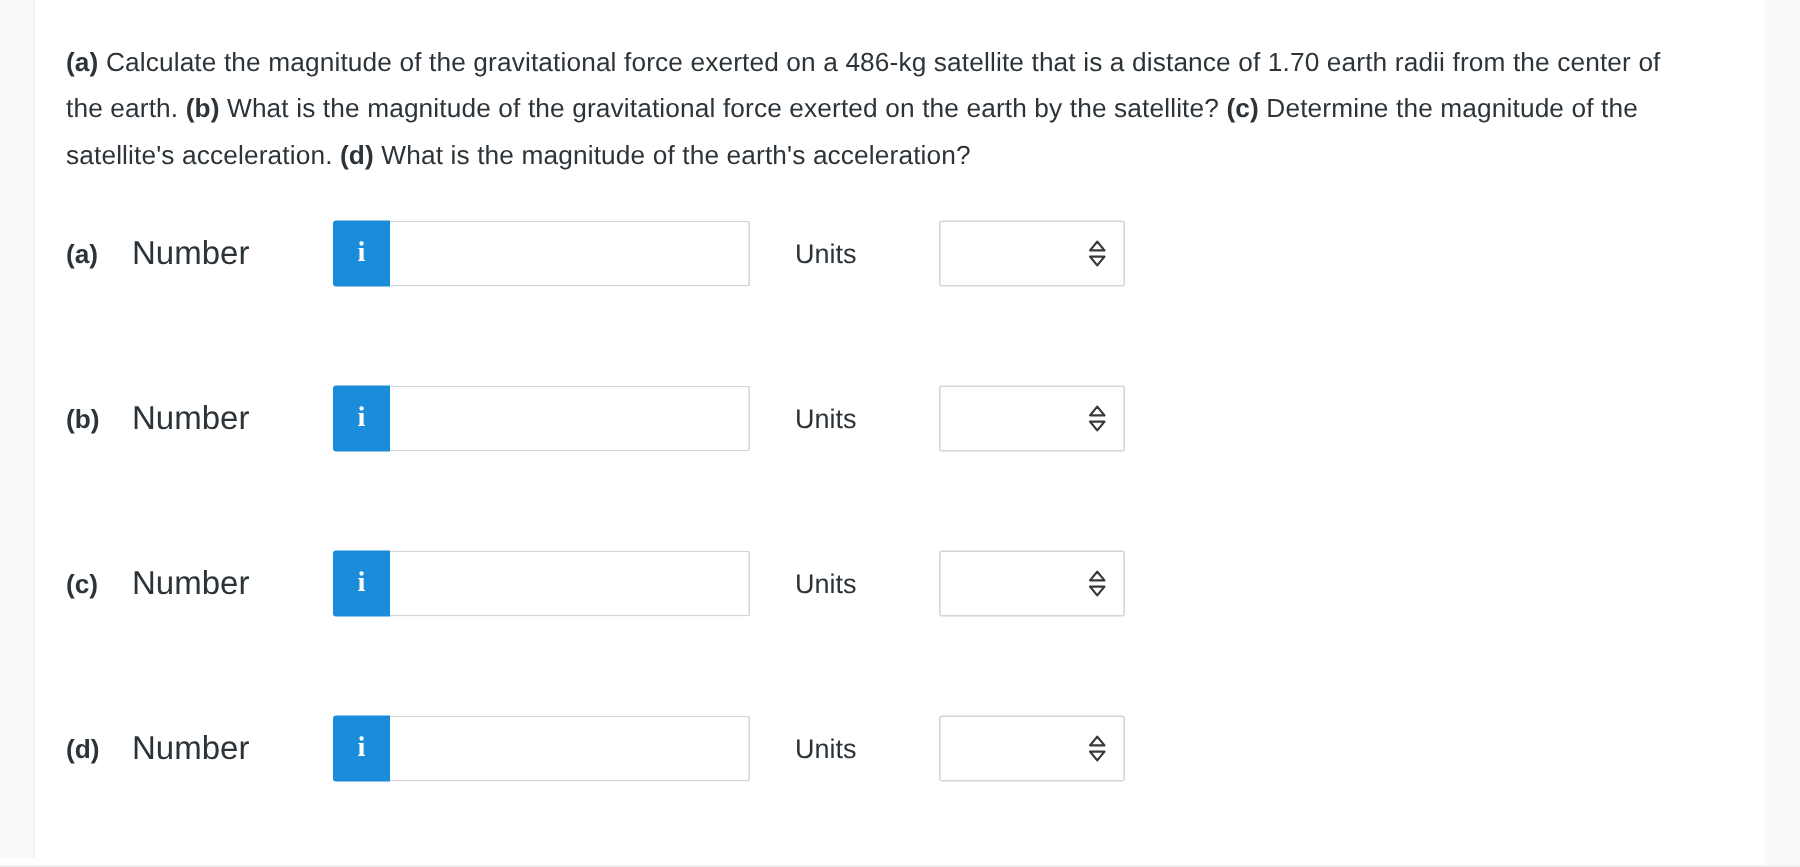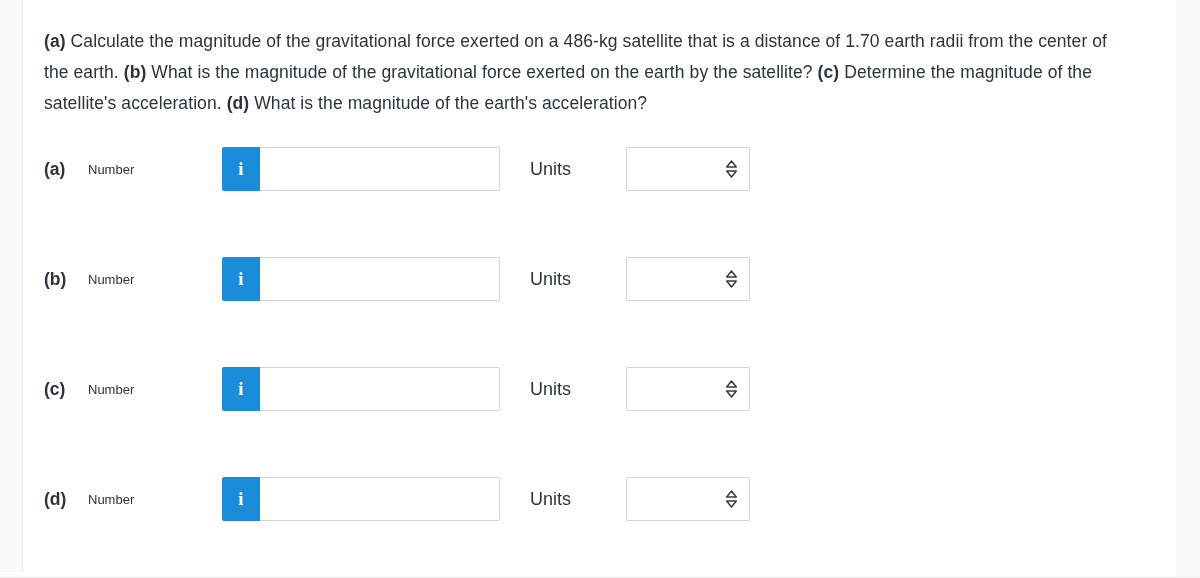--- a/index.html
+++ b/index.html
@@ -75,21 +75,21 @@
 
   .row-part {
     width: 44px;
     font-size: 17.5px;
     font-weight: 700;
     color: #2c3439;
     flex: 0 0 auto;
     text-align: left;
   }
   .row-number-label {
-    font-size: 13px;
+    font-size: 22px;
     font-weight: 400;
     color: #2c3439;
     flex: 0 0 auto;
     width: 134px;
   }
 
   
   .number-group {
     display: flex;
     align-items: stretch;

